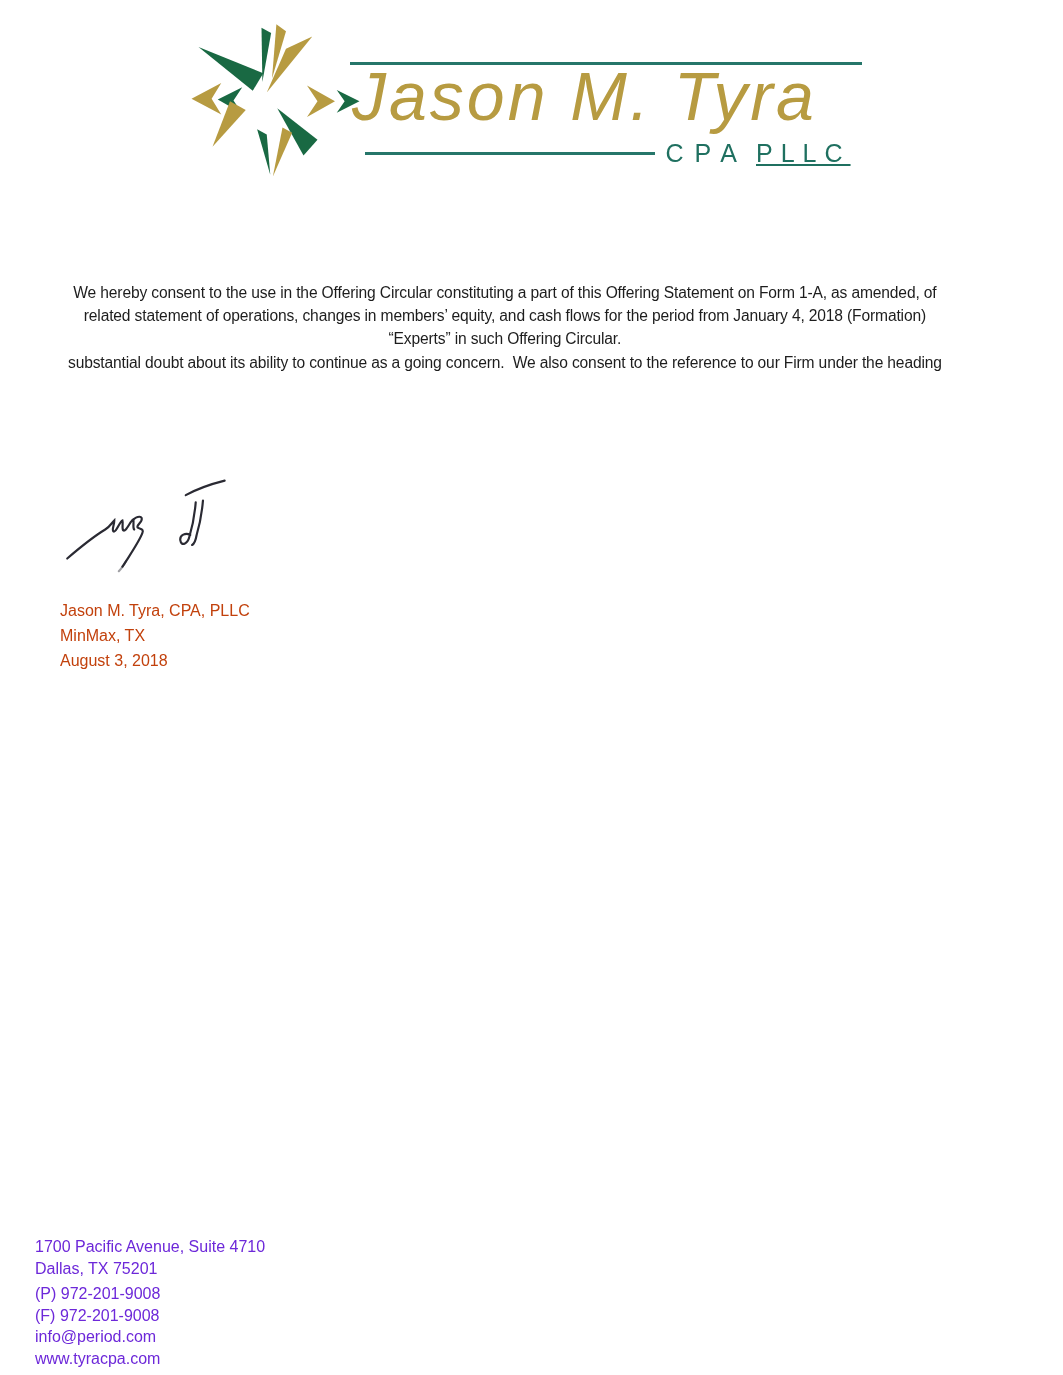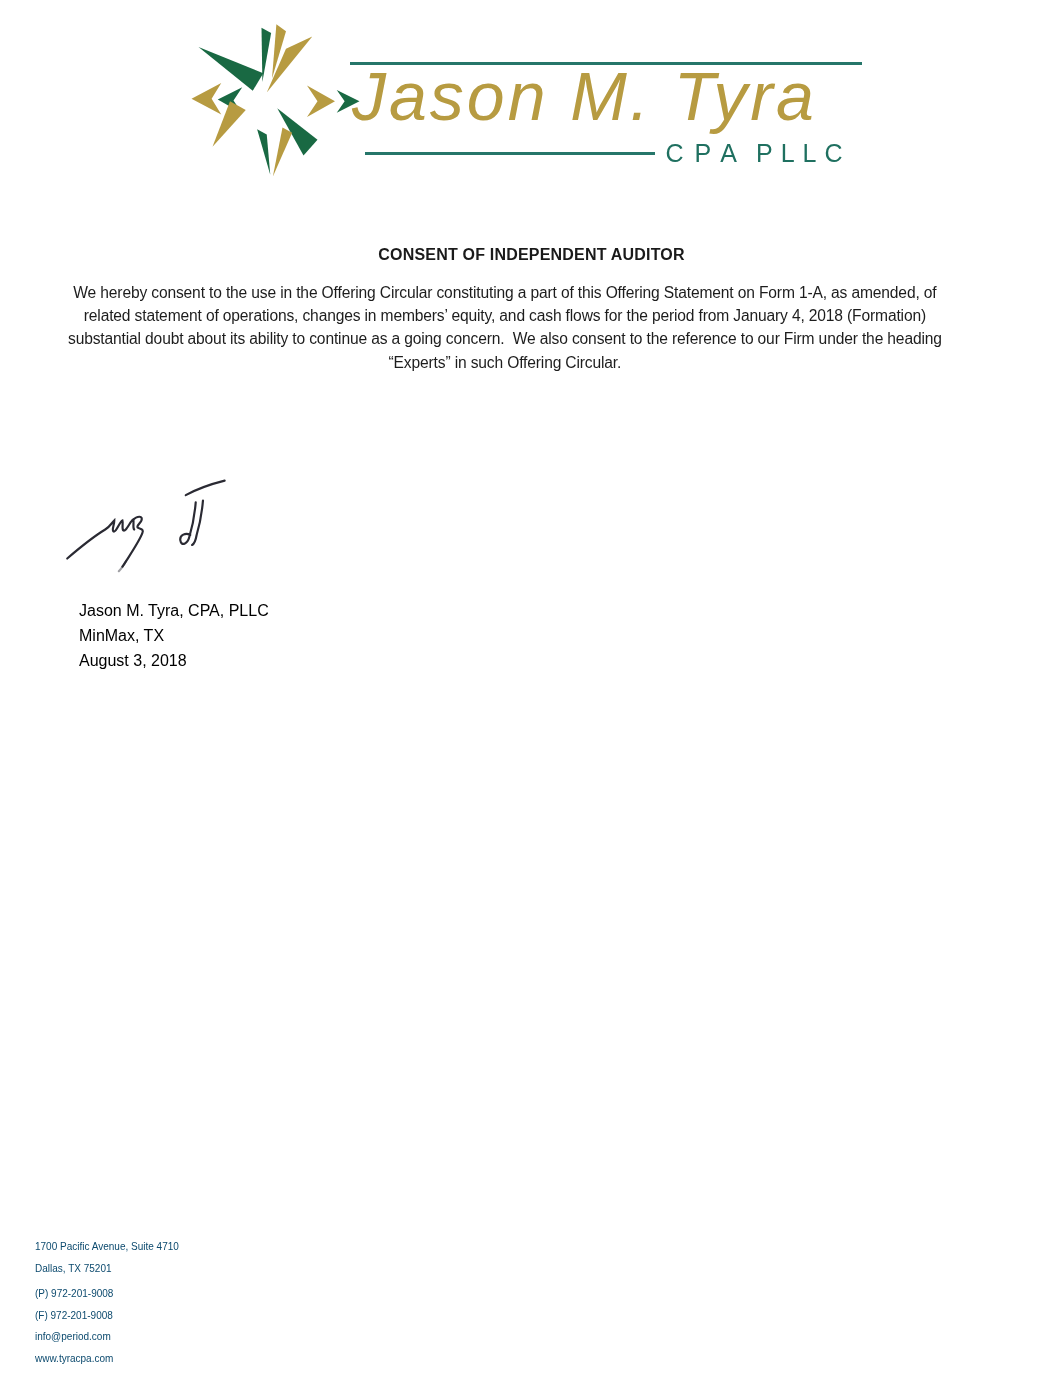--- a/index.html
+++ b/index.html
@@ -34,49 +34,49 @@
     position: absolute; left: 2px; top: 82px; width: 516px; height: 30px;
     display: flex; align-items: center; z-index: 1; justify-content: center;
   }
   .rule-bottom { width: 290px; height: 3px; background: #26766A; }
   .cpa-label {
     margin-left: 10px; font-size: 25px; letter-spacing: 11px;
     color: #1F7060; white-space: pre;
   }
   .pllc-label {
     margin-left: 8px; font-size: 25px; letter-spacing: 8px;
-    color: #1F7060; white-space: pre;
+    color: #1F7060; white-space: pre; text-decoration: underline;
   }
 
   
   .letter-title {
     position: absolute; left: 0; right: 0; top: 235px;
     text-align: center; font-size: 16px; font-weight: bold;
     letter-spacing: 0.2px; color: #1a1a1a;
   }
   .letter-body {
     position: absolute; left: 68px; top: 281px;
     font-size: 15.6px; line-height: 23.2px; letter-spacing: -0.15px;
     color: #1d1d1d;
     text-align: center;
   }
   .body-line { white-space: pre; }
 
   .signature { position: absolute; left: 60px; top: 474px; width: 190px; height: 102px; }
 
   .signer-block {
-    position: absolute; left: 79px; top: 598px;
-    font-size: 16px; line-height: 25px; color: #000000;
+    position: absolute; left: 60px; top: 598px;
+    font-size: 16px; line-height: 25px; color: #c2410c;
   }
   .signer-line { white-space: pre; }
 
   
   .page-footer {
     position: absolute; left: 35px; top: 1236px;
-    font-size: 10px; line-height: 21.5px; color: #0c4a6e;
+    font-size: 16px; line-height: 21.5px; color: #6d28d9;
   }
   .footer-line { white-space: pre; }
   .footer-gap { margin-top: 4px; }
 </style>
 </head>
 <body>
 
 <div class="page">
 
   <header class="letterhead">
@@ -103,27 +103,26 @@
       <div class="rule-top"></div>
       <div class="brand-name">Jason M. Tyra</div>
       <div class="brand-sub-row">
         <span class="rule-bottom"></span>
         <span class="cpa-label">CPA</span>
         <span class="pllc-label">PLLC</span>
       </div>
     </div>
   </header>
 
-  <h1 class="letter-title">CONSENT OF INDEPENDENT AUDITOR</h1>
 
   <div class="letter-body">
     <div class="body-line">We hereby consent to the use in the Offering Circular constituting a part of this Offering Statement on Form 1-A, as amended, of</div>
     <div class="body-line">related statement of operations, changes in members’ equity, and cash flows for the period from January 4, 2018 (Formation)</div>
+    <div class="body-line">“Experts” in such Offering Circular.</div>
     <div class="body-line">substantial doubt about its ability to continue as a going concern.  We also consent to the reference to our Firm under the heading</div>
-    <div class="body-line">“Experts” in such Offering Circular.</div>
   </div>
 
   <svg class="signature" viewBox="0 0 210 110" xmlns="http://www.w3.org/2000/svg" aria-hidden="true">
     <g fill="none" stroke="#2a2a33" stroke-width="2.4" stroke-linecap="round">
       <path d="M8,92 C22,80 40,66 50,60 C55,57 58,52 60,50 C60,55 57,60 59,62 C62,64 66,51 69,50 C70,53 68,59 70,61 C73,63 78,50 81,49 C82,52 80,58 82,60"></path>
       <path d="M80,50 C86,44 92,45 90,50 C88,54 84,56 86,58 C89,60 93,59 91,64 C88,72 80,84 73,95 C71,98 70,100 69,101"></path>
       <path d="M139,22 C152,15 170,9 182,6"></path>
       <path d="M150,30 C149,42 146,58 143,68 C141,76 134,79 133,72 C132,66 139,63 144,66"></path>
       <path d="M158,28 C157,40 154,56 151,66 C150,72 148,76 146,77"></path>
       <path d="M73,95 C70,100 67,104 65,106" stroke-opacity="0.45"></path>

